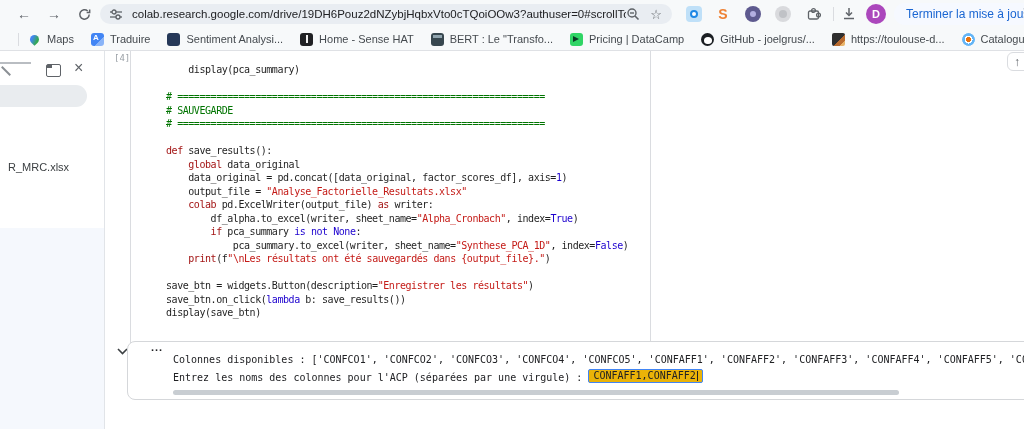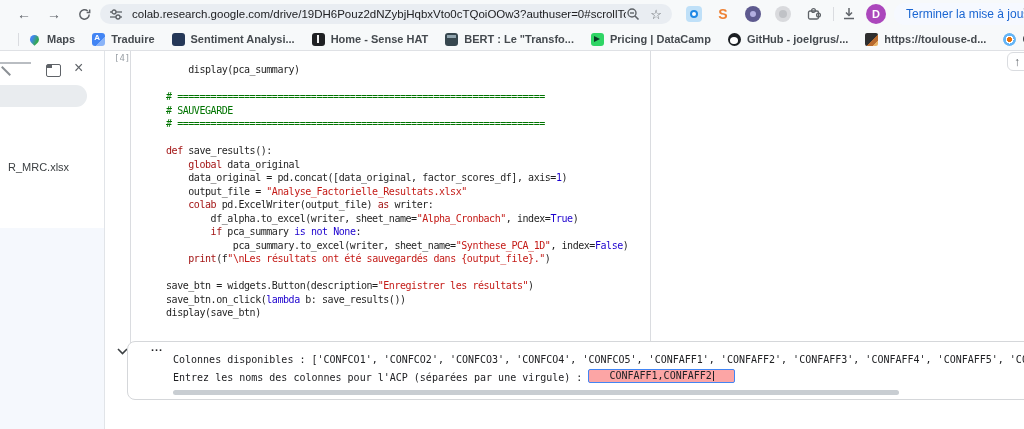--- a/index.html
+++ b/index.html
@@ -31,21 +31,21 @@
   .chip{position:absolute;left:894px;top:3px;height:22px;border-radius:11px;background:#f6f9ff;
         color:#1a66d2;font-size:12px;font-weight:500;display:flex;align-items:center;padding:0 12px;white-space:nowrap;}
   .topdots{position:absolute;left:1018px;top:5px;color:#5f6368;font-size:13px;}
   
   .bmbar{position:absolute;left:0;top:28px;width:1024px;height:22px;background:#f7f9fa;
          border-bottom:1px solid #dfe1e5;display:flex;align-items:center;white-space:nowrap;}
   .apps-grid{width:10px;height:10px;margin-left:9px;
      background-image:radial-gradient(circle,#5f6368 1px,transparent 1.3px);background-size:4.5px 4.5px;}
   .bm-sep{width:1px;height:13px;background:#dadce0;margin:0 9px;flex:none;}
   .bm-item{display:flex;align-items:center;margin-right:17px;flex:none;}
-  .bm-label{font-size:11px;color:#454a4f;margin-left:6px;font-weight:bold;}
+  .bm-label{font-size:11px;color:#454a4f;margin-left:6px;}
   .bm-ico{width:13px;height:13px;border-radius:3px;flex:none;position:relative;}
   .bm-ico.maps-pin{width:9px;height:9px;border-radius:50% 50% 50% 0;transform:rotate(-45deg);
       background:linear-gradient(160deg,#4285f4 25%,#34a853 75%);margin:0 2px;}
   .bm-ico.translate{background:linear-gradient(135deg,#4285f4 62%,#8ab4f8 62%);}
   .bm-ico.translate:after{content:"A";position:absolute;left:2px;top:0px;color:#fff;font-size:8px;font-weight:bold;}
   .bm-ico.dark-app{background:#253858;}
   .bm-ico.dark-book{background:#202124;}
   .bm-ico.dark-book:after{content:"";position:absolute;left:5.5px;top:2.5px;width:2px;height:8px;background:#f1f1f1;}
   .bm-ico.dark-doc{background:#37474f;}
   .bm-ico.dark-doc:after{content:"";position:absolute;left:2px;top:2px;width:9px;height:3px;background:#90a4ae;}
@@ -88,22 +88,22 @@
              border:1px solid #dadce0;border-radius:6px;box-sizing:border-box;color:#5f6368;
              font-size:12px;display:flex;align-items:center;padding-left:6px;}
   .out-chevron{position:absolute;left:117px;top:297px;}
   .outbox{position:absolute;left:127px;top:290px;width:905px;height:59px;border:1px solid #d5d7da;
           border-radius:8px;box-sizing:border-box;background:#fff;}
   .out-ellipsis{position:absolute;left:23px;top:-1px;font-weight:bold;color:#202124;font-size:11px;letter-spacing:1px;}
   .out-line{position:absolute;left:45px;font-family:"DejaVu Sans Mono",monospace;font-size:10px;
             color:#202124;white-space:nowrap;}
   .out-line1{top:12px;}
   .out-line2{top:27px;display:flex;align-items:flex-end;}
-  .out-input{display:inline-block;border:1.5px solid #4285f4;border-radius:2px;background:#fca5a5;
-             padding:0px 20px;font-family:"DejaVu Sans Mono",monospace;font-size:10px;color:#202124;height:12px;line-height:12px;}
+  .out-input{display:inline-block;border:1.5px solid #4285f4;border-radius:2px;background:#eab308;
+             padding:0px 4px;font-family:"DejaVu Sans Mono",monospace;font-size:10px;color:#202124;height:12px;line-height:12px;}
   .caret{display:inline-block;border-left:1px solid #202124;height:10px;margin-left:1px;vertical-align:middle;}
   .out-scrollbar{position:absolute;left:45px;top:48px;width:726px;height:5px;border-radius:3px;background:#c8cdd2;}
   svg{display:block;}
 </style>
 </head>
 <body>
 
 <div class="toolbar">
   <div class="navbtn" style="left:14px">←</div>
   <div class="navbtn" style="left:44px">→</div>

